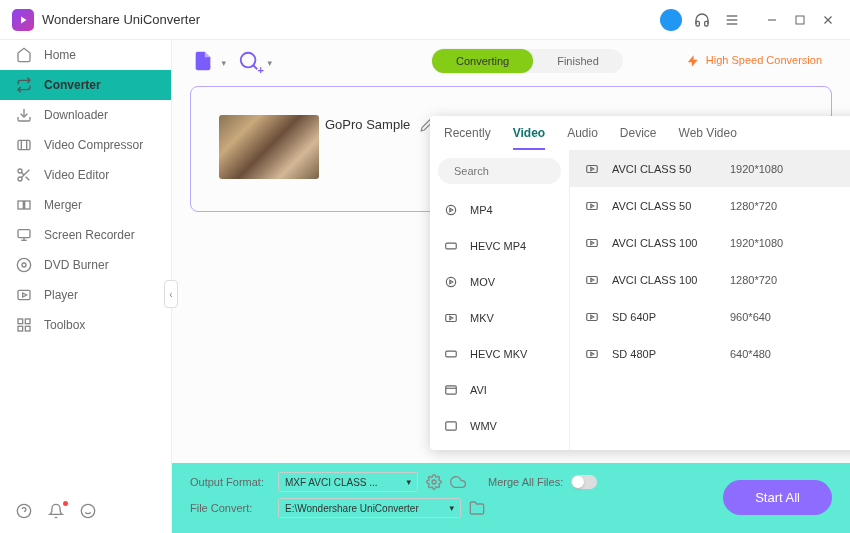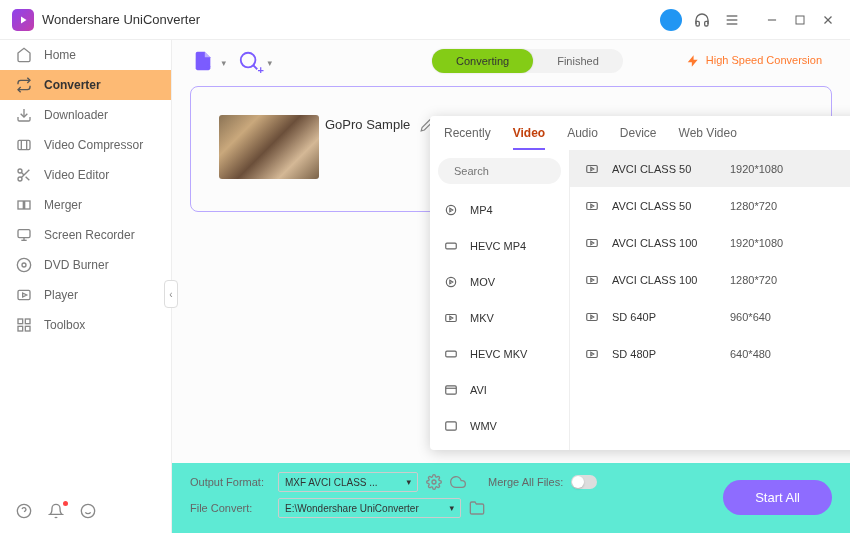--- a/index.html
+++ b/index.html
@@ -12,21 +12,21 @@
 .titlebar-right { margin-left: auto; display: flex; align-items: center; gap: 10px; }
 .titlebar-icon { width: 20px; height: 20px; display: flex; align-items: center; justify-content: center; color: #666; cursor: pointer; }
 .avatar-icon { width: 22px; height: 22px; background: #2196f3; border-radius: 50%; }
 .win-ctrl { display: flex; gap: 8px; margin-left: 10px; }
 
 .main-row { display: flex; height: calc(100% - 40px); }
 
 .sidebar { width: 172px; border-right: 1px solid #eee; display: flex; flex-direction: column; }
 .sidebar-items { flex: 1; }
 .sidebar-item { height: 30px; display: flex; align-items: center; padding: 0 16px; cursor: pointer; color: #666; font-size: 12px; gap: 12px; }
-.sidebar-item.active { background: #fdba74; color: #333; font-weight: 600; }
+.sidebar-item.active { background: #14b8a6; color: #333; font-weight: 600; }
 .sidebar-item .sb-icon { width: 16px; height: 16px; color: #888; flex-shrink: 0; }
 .sidebar-item.active .sb-icon { color: #555; }
 .sidebar-bottom { display: flex; gap: 14px; padding: 12px 16px; }
 .sidebar-bottom .sb-bottom-icon { width: 18px; height: 18px; color: #888; cursor: pointer; position: relative; }
 .dot-badge { position: absolute; top: -2px; right: -2px; width: 5px; height: 5px; background: #ff4444; border-radius: 50%; }
 
 .content { flex: 1; position: relative; background: #fcfcfc; }
 .toolbar { height: 36px; display: flex; align-items: center; padding: 5px 18px 0; }
 .tb-btn { width: 26px; height: 26px; display: flex; align-items: center; justify-content: center; cursor: pointer; color: #7b5cff; margin-right: 20px; position: relative; }
 .tb-caret { position: absolute; right: -10px; top: 10px; font-size: 9px; color: #888; }
@@ -44,21 +44,21 @@
 .card-title-row { display: flex; align-items: center; gap: 10px; padding-top: 2px; }
 .card-title { font-size: 13px; color: #333; }
 .edit-title-icon { color: #888; cursor: pointer; }
 .card-icons { display: flex; gap: 18px; margin-top: 54px; margin-left: -114px; }
 .card-mini-icon { width: 14px; height: 14px; color: #666; cursor: pointer; }
 .convert-btn { position: absolute; right: 10px; top: 50%; transform: translateY(-50%); border: 1px solid #b9a8ff; color: #333; background: #fff; padding: 6px 20px; border-radius: 16px; font-size: 12px; cursor: pointer; }
 
 .dropdown { position: absolute; left: 258px; top: 76px; width: 478px; background: #fff; box-shadow: 0 2px 14px rgba(0,0,0,0.18); border-radius: 4px; z-index: 20; display: flex; flex-direction: column; }
 .dd-tabs { display: flex; gap: 22px; padding: 10px 14px 0; font-size: 12px; }
 .dd-tab { color: #666; padding-bottom: 8px; cursor: pointer; }
-.dd-tab.active { color: #c2410c; font-weight: 600; border-bottom: 2px solid #7b5cff; }
+.dd-tab.active { color: #0f766e; font-weight: 600; border-bottom: 2px solid #7b5cff; }
 .dd-body { display: flex; height: 300px; }
 .dd-left { width: 140px; border-right: 1px solid #eee; display: flex; flex-direction: column; }
 .dd-search { margin: 8px; height: 26px; background: #f3f3f3; border-radius: 13px; display: flex; align-items: center; padding: 0 10px; gap: 6px; }
 .dd-search input { border: none; background: transparent; outline: none; font-size: 11px; flex: 1; color: #333; }
 .dd-left-list { flex: 1; overflow-y: auto; }
 .dd-fmt { height: 36px; display: flex; align-items: center; padding: 0 12px; gap: 10px; font-size: 11px; color: #333; cursor: pointer; }
 .dd-fmt .fmt-ic { width: 18px; height: 14px; color: #666; flex-shrink: 0; }
 .dd-right { flex: 1; overflow-y: auto; }
 .dd-preset { height: 37px; display: flex; align-items: center; padding: 0 14px; gap: 12px; font-size: 11px; color: #333; cursor: pointer; }
 .dd-preset.hover { background: #f0f0f0; }

